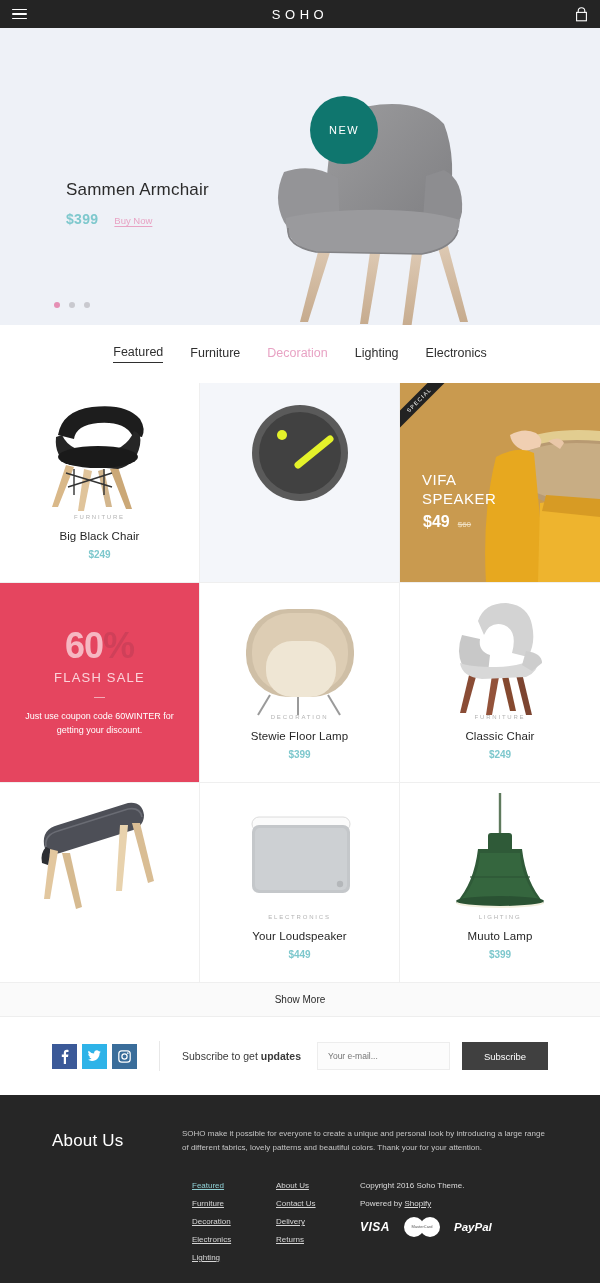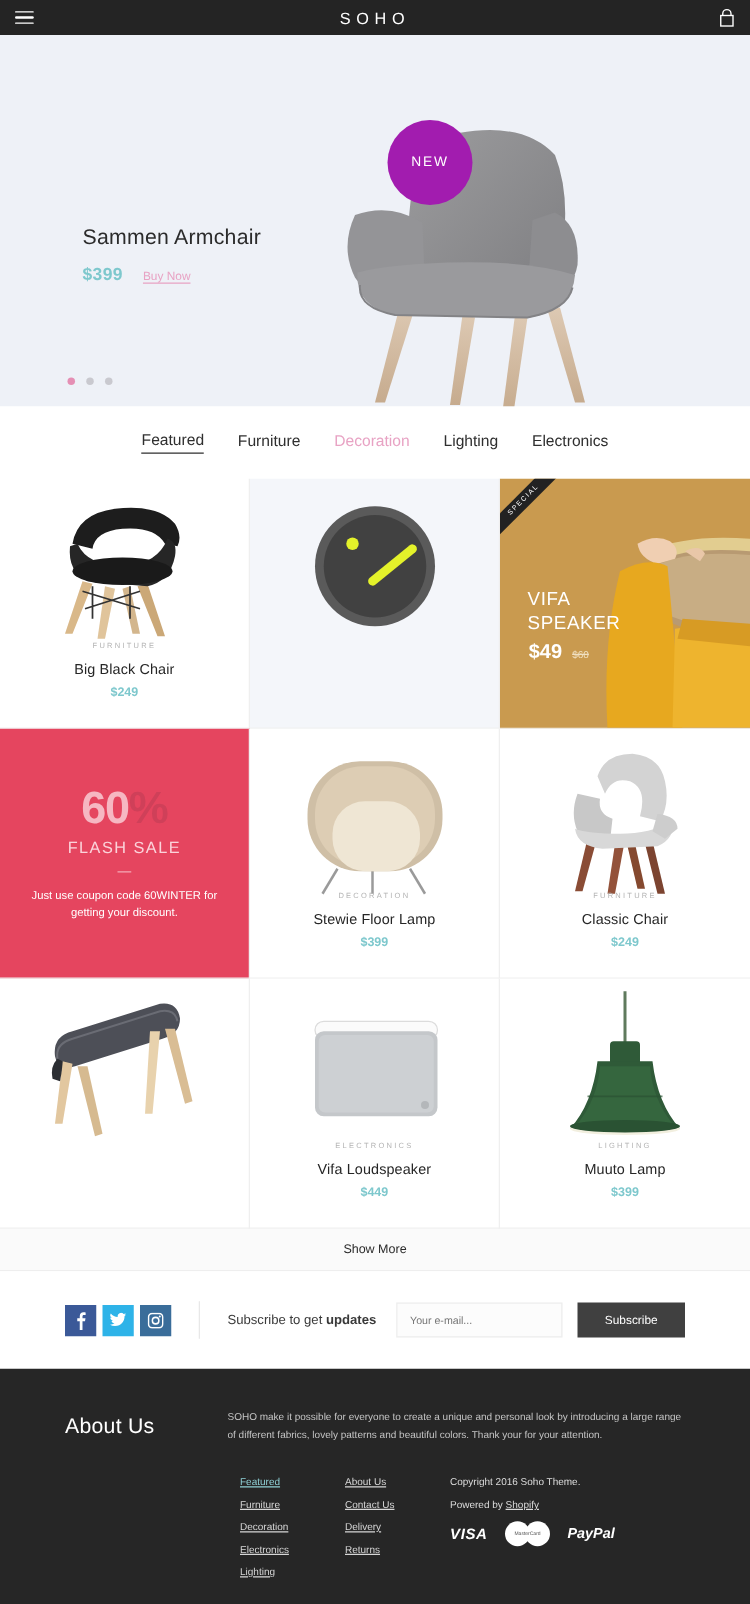--- a/index.html
+++ b/index.html
@@ -45,21 +45,21 @@
     color: #e8a3c4; font-size: 9.5px; text-decoration: underline;
     text-underline-offset: 2px; cursor: pointer;
   }
   .hero-dots { position: absolute; left: 54px; top: 274px; display: flex; gap: 9px; }
   .hero-dots i { width: 6px; height: 6px; border-radius: 50%; background: #c9c9cf; display:block; cursor:pointer;}
   .hero-dots i.on { background: #e58fb4; }
 
   .newbadge {
     position: absolute; left: 310px; top: 68px;
     width: 68px; height: 68px; border-radius: 50%;
-    background: #a21caf;
+    background: #0f766e;
     display: flex; align-items: center; justify-content: center;
     color: #ffffff; font-size: 11px; letter-spacing: 1.4px; font-weight: 500;
     z-index: 3;
   }
 
   .hero-chair { position: absolute; left: 262px; top: 58px; width: 300px; height: 250px; z-index: 2; }
 
   
   .tabs {
     height: 58px; background: #ffffff;
@@ -336,21 +336,21 @@
 
   <div class="cell">
     <svg class="art" viewBox="0 0 200 128">
       <rect x="52" y="26" width="98" height="14" rx="7" fill="#fbfbfb" stroke="#dcdcdc" stroke-width="1"></rect>
       <rect x="52" y="34" width="98" height="68" rx="7" fill="#c4c7ca"></rect>
       <rect x="55" y="37" width="92" height="62" rx="5" fill="#cdd0d3"></rect>
       <circle cx="140" cy="93" r="3.2" fill="#b4b7ba"></circle>
     </svg>
     <div class="meta">
       <div class="cat">ELECTRONICS</div>
-      <div class="pname">Vifa Loudspeaker</div>
+      <div class="pname">Your Loudspeaker</div>
       <div class="pprice">$449</div>
     </div>
   </div>
 
   <div class="cell">
     <svg class="art" viewBox="0 0 200 128">
       <path d="M100 2 L100 44" stroke="#5f7a5d" stroke-width="2.4"></path>
       <rect x="88" y="42" width="24" height="20" rx="3" fill="#2f5a38"></rect>
       <path d="M78 58 Q74 92 56 112 L144 112 Q126 92 122 58 Z" fill="#2f5a38"></path>
       <path d="M80 62 Q78 88 62 108 L138 108 Q122 88 120 62 Z" fill="#35663e"></path>

